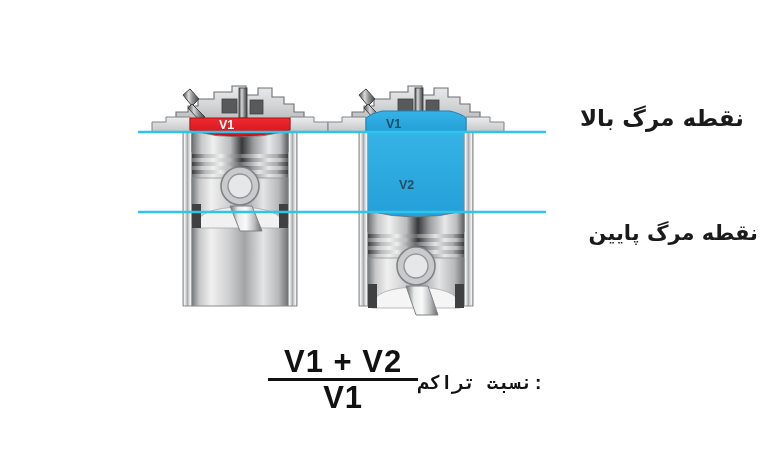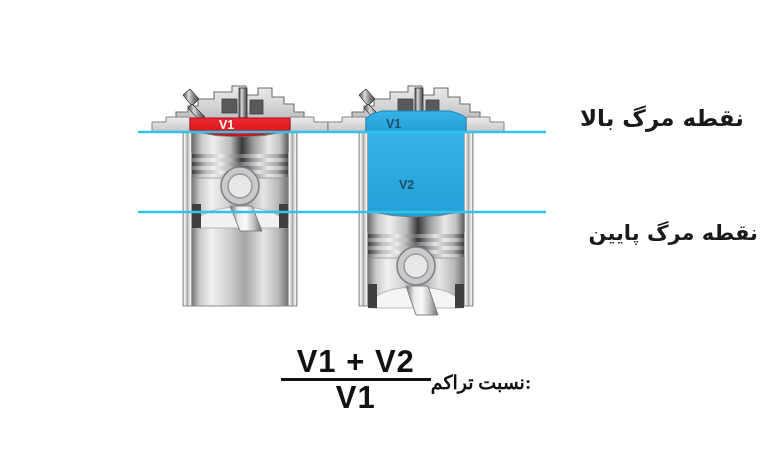--- a/index.html
+++ b/index.html
@@ -28,21 +28,21 @@
   #formula{
     position:absolute;
     left:16px; top:345px; width:780px;
     display:flex;
     flex-direction:row;
     align-items:center;
     justify-content:center;
     gap:0;
   }
   #formula-label{
-    font-family:Liberation Serif, serif;
+    font-family:Liberation Mono, monospace;
     direction:rtl;
     font-size:19px;
     font-weight:bold;
     color:#111;
     white-space:nowrap;
     padding-top:6px;
   }
   #fraction{
     display:flex;
     flex-direction:column;

